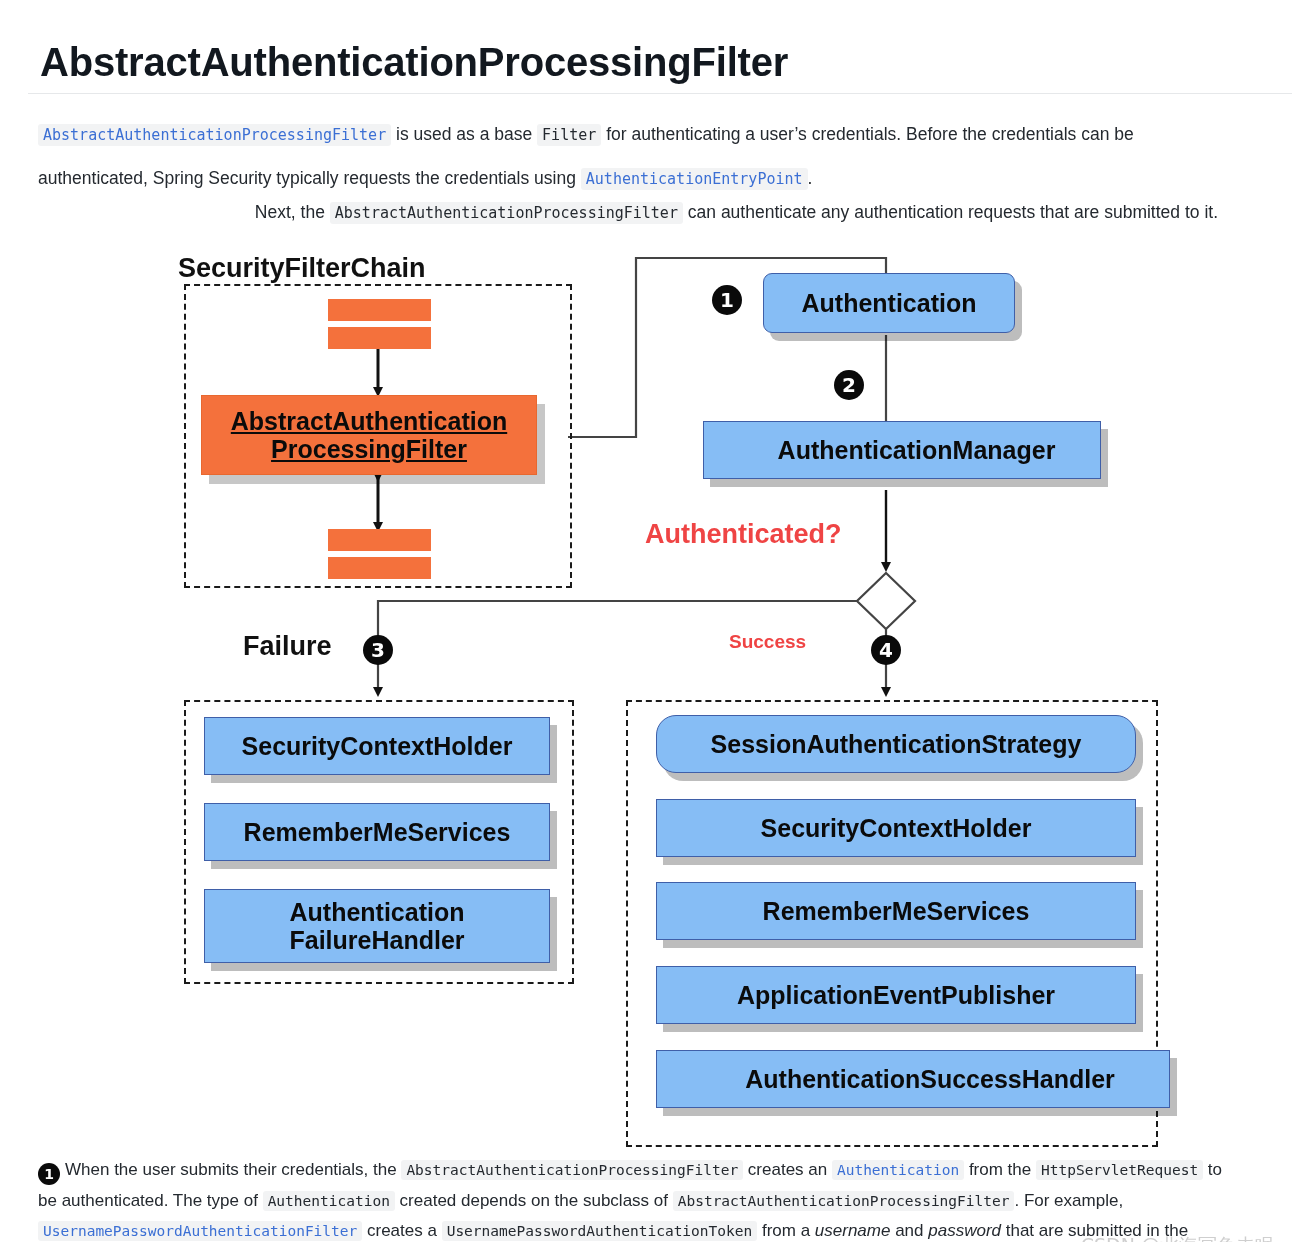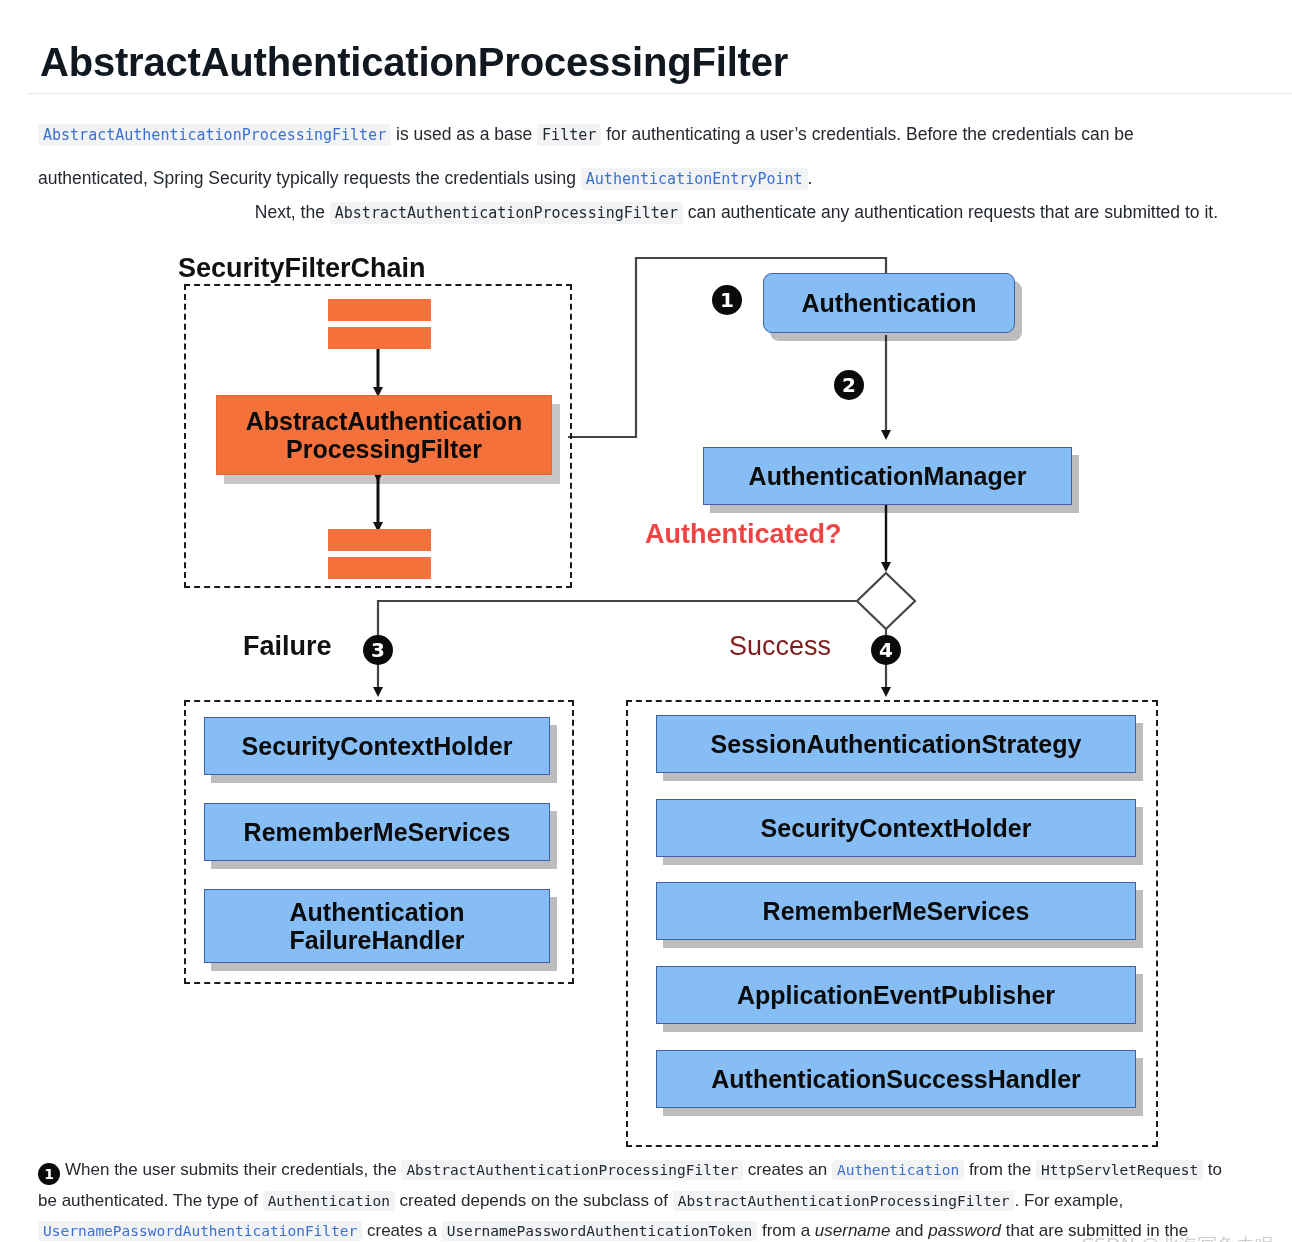--- a/index.html
+++ b/index.html
@@ -46,21 +46,21 @@
   .authq-label{
     position:absolute;left:645px;top:282px;
     font-size:27px;font-weight:bold;color:#ef4444;white-space:nowrap;
   }
   .fail-label{
     position:absolute;left:243px;top:394px;
     font-size:27px;font-weight:bold;color:#111;white-space:nowrap;
   }
   .succ-label{
     position:absolute;left:729px;top:394px;
-    font-size:27px;font-weight:normal;color:#7f1d1d;white-space:nowrap;
+    font-size:19px;font-weight:bold;color:#ef4444;white-space:nowrap;
   }
 
   
   .dash{
     position:absolute;border:2px dashed #1a1a1a;background:transparent;
   }
   .dash-sfc{left:184px;top:47px;width:384px;height:300px;}
   .dash-fail{left:184px;top:463px;width:386px;height:280px;}
   .dash-succ{left:626px;top:463px;width:528px;height:443px;}
 
@@ -157,57 +157,57 @@
 
       <line x1="886" y1="392" x2="886" y2="455" stroke="#444" stroke-width="2.2" marker-end="url(#ah)"></line>
     </svg>
 
     <div class="sfc-label">SecurityFilterChain</div>
     <div class="dash dash-sfc"></div>
 
     <div class="obar" style="left:328px;top:62px;width:101px;height:20px;"></div>
     <div class="obar" style="left:328px;top:90px;width:101px;height:20px;"></div>
 
-    <div class="obox" style="left:216px;top:158px;width:334px;height:78px;flex-direction:column;">
+    <div class="obox" style="left:201px;top:158px;width:334px;height:78px;flex-direction:column;text-decoration:underline;">
       <span>AbstractAuthentication</span>
       <span>ProcessingFilter</span>
     </div>
 
     <div class="obar" style="left:328px;top:292px;width:101px;height:20px;"></div>
     <div class="obar" style="left:328px;top:320px;width:101px;height:20px;"></div>
 
     <div class="cnum" style="left:712px;top:48px;">1</div>
     <div class="bbox round" style="left:763px;top:36px;width:250px;height:58px;">Authentication</div>
 
     <div class="cnum" style="left:834px;top:133px;">2</div>
 
-    <div class="bbox" style="left:703px;top:210px;width:367px;height:56px;">AuthenticationManager</div>
+    <div class="bbox" style="left:703px;top:184px;width:367px;height:56px;padding-left:29px;">AuthenticationManager</div>
 
     <div class="authq-label">Authenticated?</div>
 
     <div class="fail-label">Failure</div>
     <div class="cnum" style="left:363px;top:398px;">3</div>
     <div class="dash dash-fail"></div>
 
     <div class="bbox" style="left:204px;top:480px;width:344px;height:56px;">SecurityContextHolder</div>
     <div class="bbox" style="left:204px;top:566px;width:344px;height:56px;">RememberMeServices</div>
     <div class="bbox" style="left:204px;top:652px;width:344px;height:72px;flex-direction:column;">
       <span>Authentication</span>
       <span>FailureHandler</span>
     </div>
 
     <div class="succ-label">Success</div>
     <div class="cnum" style="left:871px;top:398px;">4</div>
     <div class="dash dash-succ"></div>
 
-    <div class="bbox" style="left:656px;top:478px;width:478px;height:56px;">SessionAuthenticationStrategy</div>
+    <div class="bbox" style="left:656px;top:478px;width:478px;height:56px;border-radius:20px;">SessionAuthenticationStrategy</div>
     <div class="bbox" style="left:656px;top:562px;width:478px;height:56px;">SecurityContextHolder</div>
     <div class="bbox" style="left:656px;top:645px;width:478px;height:56px;">RememberMeServices</div>
     <div class="bbox" style="left:656px;top:729px;width:478px;height:56px;">ApplicationEventPublisher</div>
-    <div class="bbox" style="left:656px;top:813px;width:478px;height:56px;">AuthenticationSuccessHandler</div>
+    <div class="bbox" style="left:656px;top:813px;width:478px;height:56px;padding-left:34px;">AuthenticationSuccessHandler</div>
   </div>
 
   <div class="footer">
     <span class="fnum">1</span><span>When the user submits their credentials, the </span><code class="c">AbstractAuthenticationProcessingFilter</code><span> creates an </span><code class="c lnk">Authentication</code><span> from the </span><code class="c">HttpServletRequest</code><span> to be authenticated. The type of </span><code class="c">Authentication</code><span> created depends on the subclass of </span><code class="c">AbstractAuthenticationProcessingFilter</code><span>. For example, </span><code class="c lnk">UsernamePasswordAuthenticationFilter</code><span> creates a </span><code class="c">UsernamePasswordAuthenticationToken</code><span> from a </span><span class="em">username</span><span> and </span><span class="em">password</span><span> that are submitted in the </span><code class="c">HttpServletRequest</code><span>.</span>
   </div>
 
   <div class="watermark">CSDN @北海冥鱼未眠</div>
 
 </div>
 

